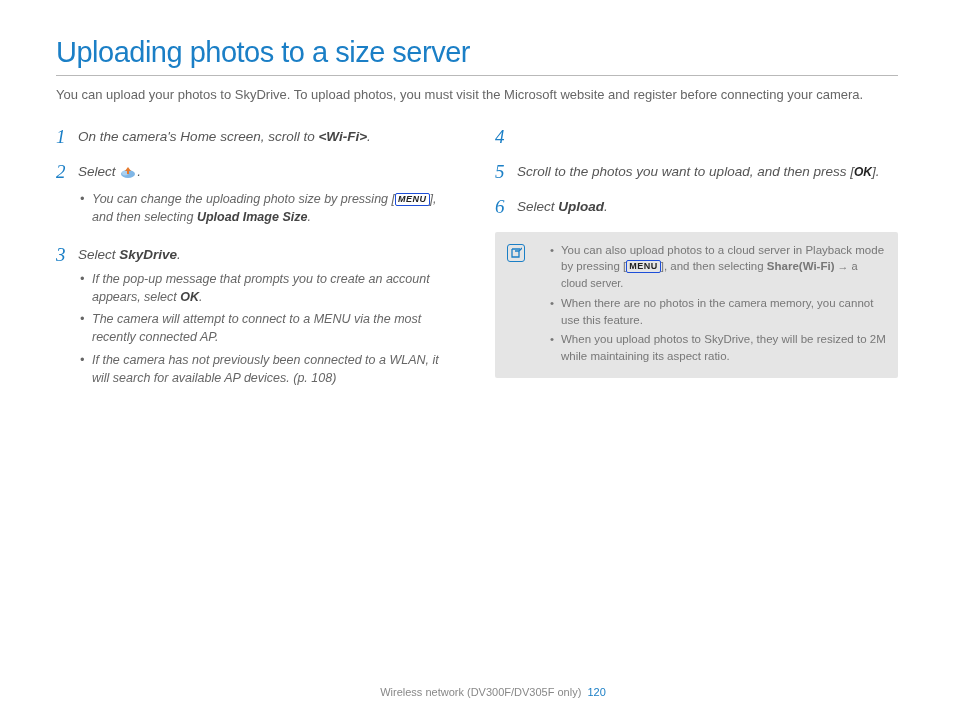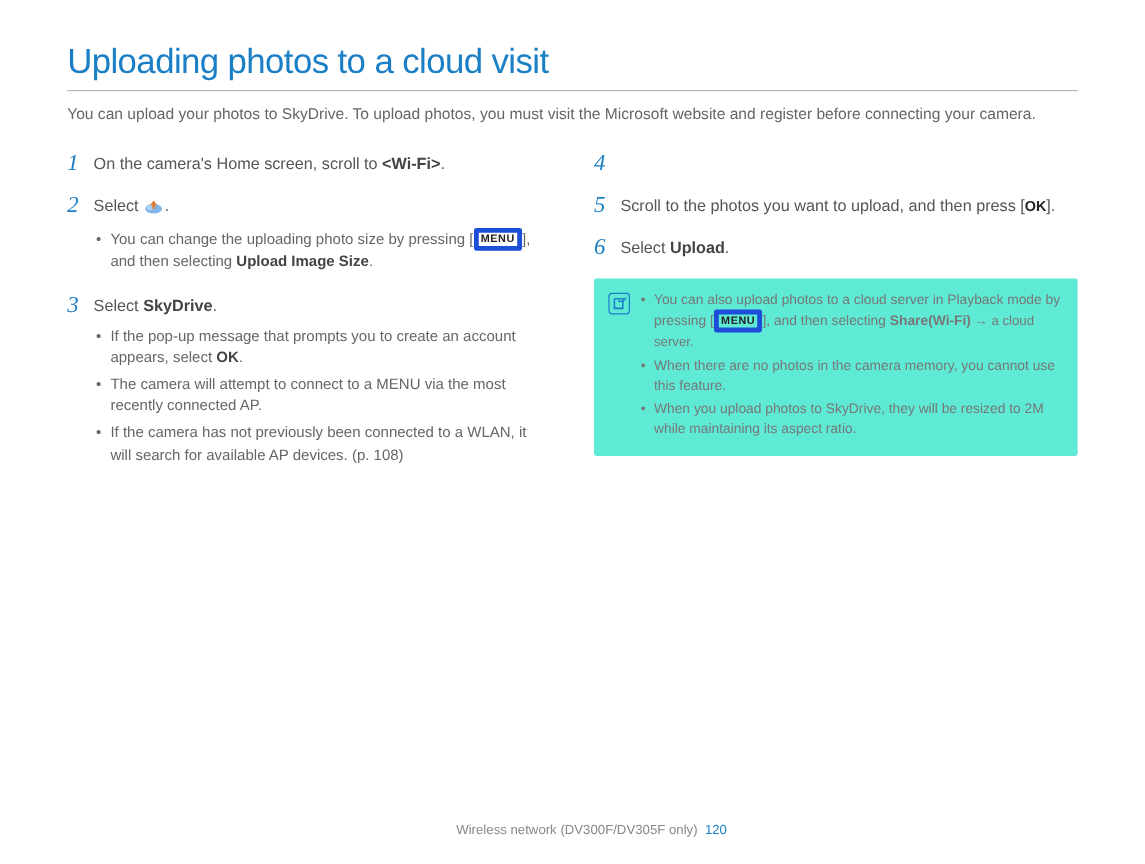--- a/index.html
+++ b/index.html
@@ -49,20 +49,21 @@
     font-size: 19px;
     width: 22px;
     flex-shrink: 0;
     line-height: 1.1;
   }
   .step-body {
     font-size: 13.5px;
     color: #555;
     line-height: 1.45;
     flex: 1;
+    font-style: italic;
   }
   .step-body strong { color: #444; font-weight: 700; }
   .sub-list {
     list-style: none;
     margin-top: 6px;
   }
   .sub-list li {
     font-size: 12.5px;
     color: #666;
     line-height: 1.45;
@@ -75,44 +76,44 @@
     position: absolute;
     left: 2px;
     top: 0;
     color: #666;
   }
   .menu-label {
     display: inline-block;
     font-size: 9px;
     font-weight: 700;
     letter-spacing: 0.5px;
-    border: 4px solid #1d4ed8;
+    border: 1px solid #1d4ed8;
     padding: 0 2px;
     border-radius: 2px;
     color: #222;
     line-height: 11px;
     vertical-align: 1px;
   }
   .ok-label {
     display: inline-block;
     font-weight: 700;
     font-size: 12px;
     color: #222;
     vertical-align: 0;
   }
   .cloud-icon {
     display: inline-block;
     vertical-align: -3px;
   }
   .note-box {
-    background: #5eead4;
+    background: #e5e5e5;
     border-radius: 2px;
     padding: 10px 12px 10px 12px;
     display: flex;
-    gap: 8px;
+    gap: 24px;
     margin-top: 6px;
   }
   .note-icon {
     width: 18px;
     height: 18px;
     border: 1.5px solid #1b7fc6;
     border-radius: 3px;
     color: #1b7fc6;
     flex-shrink: 0;
     display: flex;
@@ -146,21 +147,21 @@
     width: 100%;
     text-align: center;
     font-size: 11px;
     color: #888;
   }
   .footer .pagenum { color: #1b7fc6; }
 </style>
 </head>
 <body>
 
-<h1 class="title">Uploading photos to a cloud visit</h1>
+<h1 class="title">Uploading photos to a size server</h1>
 <hr class="title-rule">
 <p class="intro">You can upload your photos to SkyDrive. To upload photos, you must visit the Microsoft website and register before connecting your camera.</p>
 
 <div class="columns">
 
   <div class="col">
 
     <div class="step">
       <div class="step-num">1</div>
       <div class="step-body">

